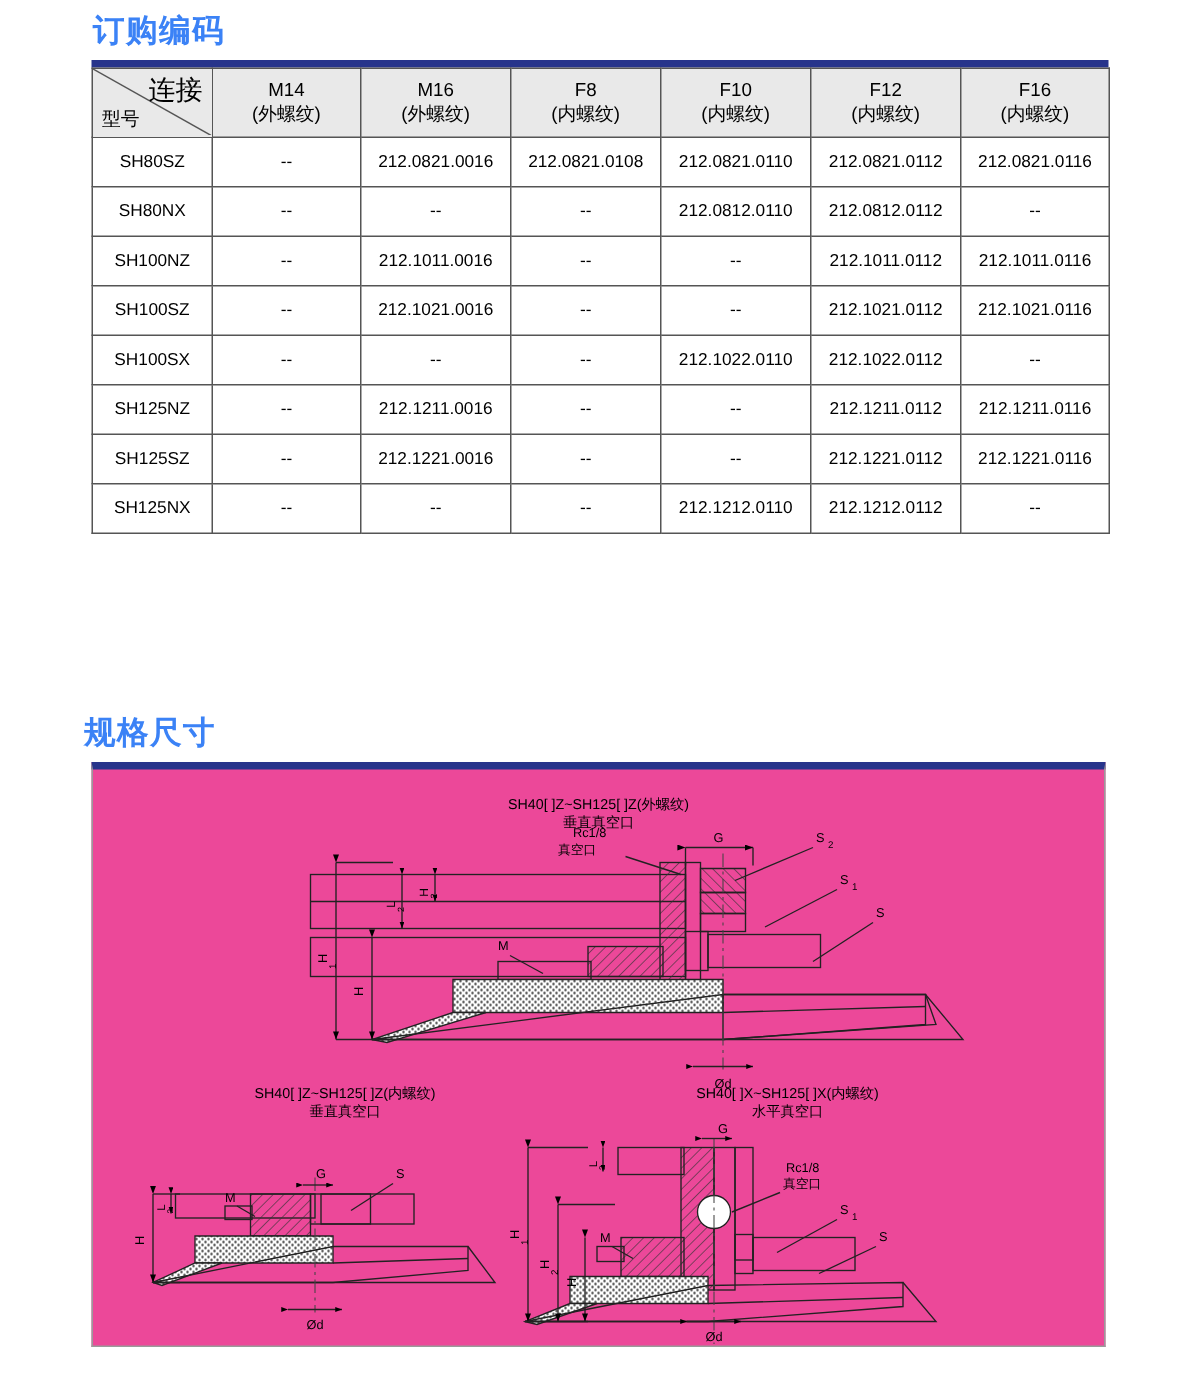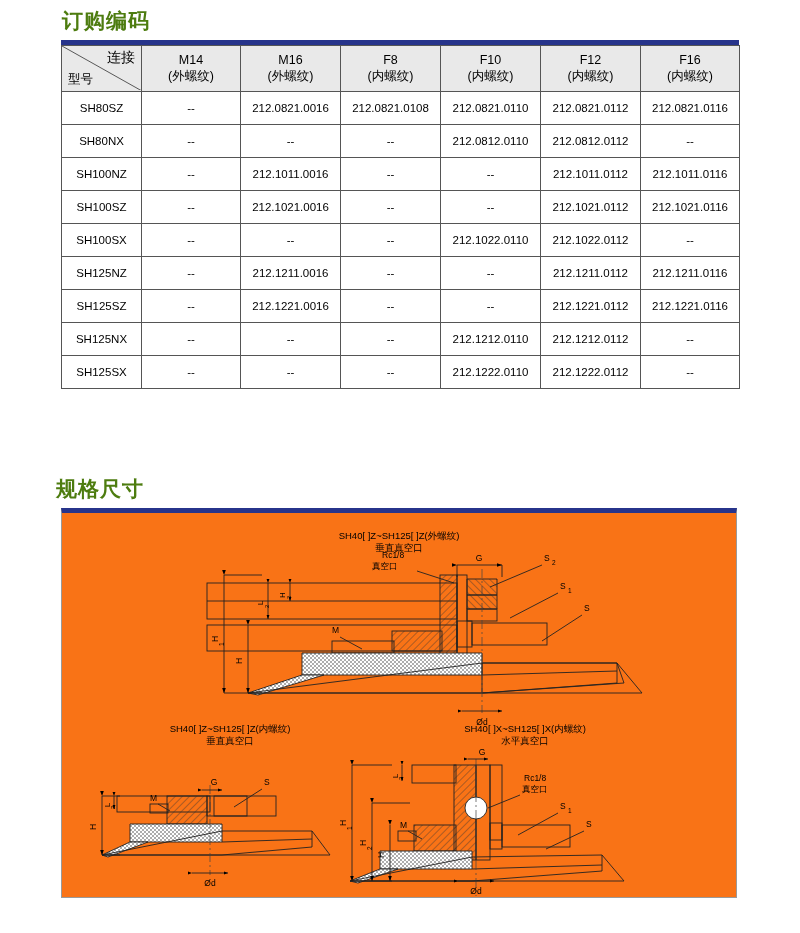--- a/index.html
+++ b/index.html
@@ -9,21 +9,21 @@
     font-family:"Liberation Sans","DejaVu Sans",sans-serif;
     color:#000;
     overflow:hidden;
   }
   .page{position:relative;width:800px;height:933px;}
 
   
   .sec-title{
     font-size:21px;
     font-weight:bold;
-    color:#4d7c0f;
+    color:#3b82f6;
     letter-spacing:1px;
     line-height:1;
   }
   #title-order{position:absolute;left:62px;top:10px;}
   #title-dims{position:absolute;left:56px;top:478px;}
 
   
   .tbl-wrap{
     position:absolute;left:61px;top:40px;width:678px;
     border-top:5px solid #27348b;
@@ -62,33 +62,33 @@
   th.corner{
     position:relative;
     background:#e9e9e9;
     padding:0;
   }
   th.corner .diag{
     position:absolute;inset:0;
     pointer-events:none;
   }
   th.corner .lbl-conn{
-    position:absolute;right:6px;top:3px;font-size:14px;
+    position:absolute;right:6px;top:3px;font-size:18px;
   }
   th.corner .lbl-model{
     position:absolute;left:6px;bottom:3px;font-size:12.5px;text-align:right;
   }
 
   
   .dim-panel{
     position:absolute;left:61px;top:508px;
     width:676px;height:390px;
     border:1px solid #9a9a9a;
     border-top:5px solid #27348b;
-    background:#f97316;
+    background:#ec4899;
     box-sizing:border-box;
   }
   .dim-panel svg{display:block;}
   .cap{font-family:"Liberation Sans",sans-serif;}
 </style>
 </head>
 <body>
 
 <div class="page">
 
@@ -204,29 +204,20 @@
             <td>212.1221.0112</td>
             <td>212.1221.0116</td>
           </tr>
           <tr>
             <td class="model">SH125NX</td>
             <td>--</td>
             <td>--</td>
             <td>--</td>
             <td>212.1212.0110</td>
             <td>212.1212.0112</td>
-            <td>--</td>
-          </tr>
-          <tr>
-            <td class="model">SH125SX</td>
-            <td>--</td>
-            <td>--</td>
-            <td>--</td>
-            <td>212.1222.0110</td>
-            <td>212.1222.0112</td>
             <td>--</td>
           </tr>
         </tbody>
     </table>
   </div>
 
   <div id="title-dims" class="sec-title">规格尺寸</div>
 
   <div class="dim-panel">
     <svg width="674" height="383" viewBox="0 0 674 383">

